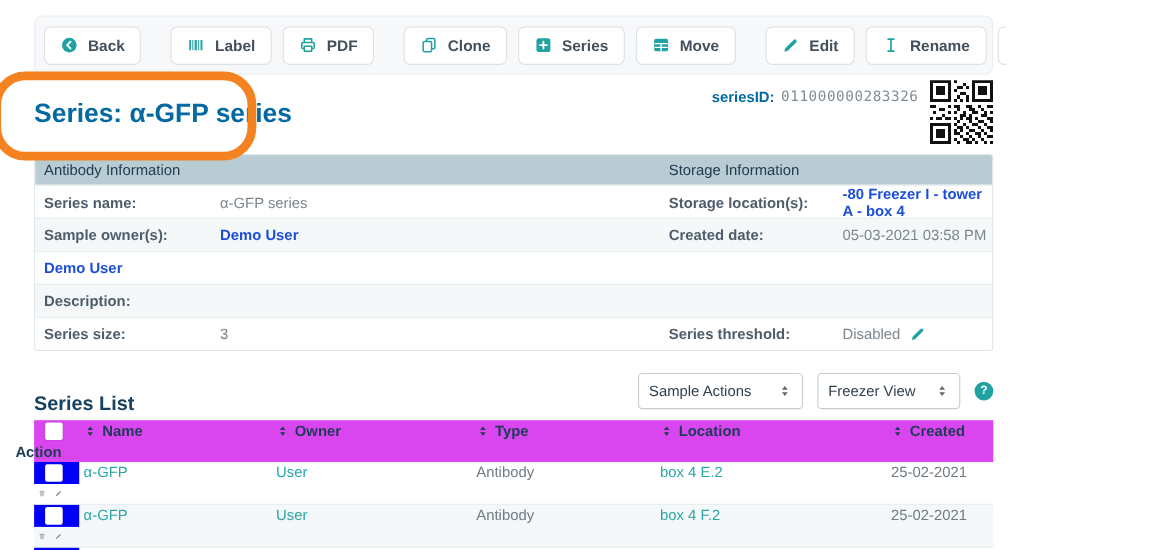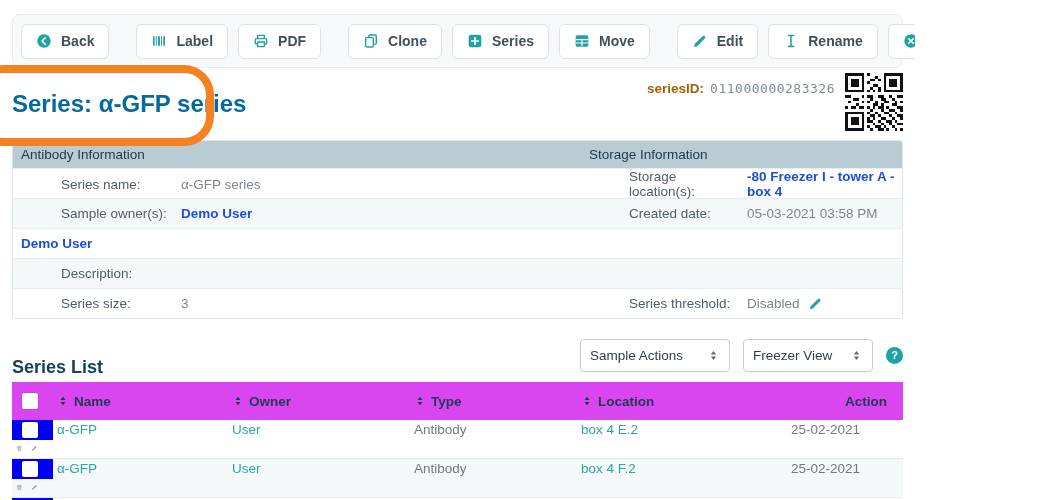--- a/index.html
+++ b/index.html
@@ -1,54 +1,54 @@
 <!DOCTYPE html>
 <html><head>
 <meta charset="utf-8">
 <style>
   * { margin:0; padding:0; box-sizing:border-box; }
   html,body { width:1060px; height:500px; overflow:hidden; background:#fff;
     font-family:"Liberation Sans", sans-serif; }
-  .page { width:915px; height:500px; position:relative; overflow:hidden; }
+  .page { width:915px; height:500px; position:relative; overflow:hidden;padding-left:19px; }
 
   
   .toolbar { margin:14px 12px 0 12px; height:54px; background:#f7f8f9;
     border:1px solid #e9ecef; border-radius:8px; display:flex; align-items:center;
     padding:0 8px; gap:27px; }
   .tb-group { display:flex; gap:10px; }
   .tb-btn { display:inline-flex; align-items:center; gap:9px; background:#fff;
     border:1px solid #dde0e4; border-radius:6px; padding:0 14px; height:35px;
     font-family:"Liberation Sans", sans-serif; font-size:14px; font-weight:bold;
     color:#43505c; cursor:pointer; }
   .tb-btn .ic { width:16px; height:16px; color:#1fa2a1; flex:0 0 auto; }
 
   
   .title-row { position:relative; height:72px; display:flex; align-items:center;
     padding:0 12px; }
   .page-title { font-size:24px; font-weight:bold; color:#0369a1; }
   .highlight-annotation { position:absolute; left:-26px; top:-3px; width:240px;
     height:81px; border:8px solid #f58220; border-radius:30px; pointer-events:none; }
   .id-block { margin-left:auto; display:flex; align-items:center; gap:6px;
     align-self:flex-start; margin-top:13px; }
-  .id-label { font-size:13.5px; font-weight:bold; color:#a16207; }
+  .id-label { font-size:13.5px; font-weight:bold; color:#0369a1; }
   .id-value { font-family:"DejaVu Sans Mono", monospace; font-size:13px;
     color:#818c94; letter-spacing:0.5px; }
   .qr { width:58px; height:58px; margin-left:10px; align-self:flex-start;
     margin-top:5px; }
 
   
   .info-card { margin:0 12px; border:1px solid #dfe5e9; border-radius:3px;
     overflow:hidden; }
   .ic-grid-row { display:grid; grid-template-columns:160px 408px 158px 1fr;
     align-items:center; }
   .ic-head-row { background:#b9ccd4; height:27px; }
   .ic-head { font-size:13.5px; font-weight:normal; color:#203c51; padding-left:8px; }
   .ic-row { height:30px; border-top:1px solid #e8edf0; background:#fff; }
   .ic-row.alt { background:#f5f8f9; }
-  .ic-label { font-size:13.5px; font-weight:normal; color:#4e5d69; padding-left:8px;margin-left:40px; }
+  .ic-label { font-size:13.5px; font-weight:bold; color:#4e5d69; padding-left:8px; }
   .ic-value { font-size:13.5px; color:#7c868e; padding-left:8px; display:flex;
     align-items:center; gap:8px; }
   .ic-value.link { color:#1d4ed8; font-weight:bold; }
   .mini-pencil { width:15px; height:15px; color:#1fa2a1; cursor:pointer; }
 
   
   .list-header { margin:19px 12px 0 12px; height:34px; display:flex;
     align-items:center; }
   .list-title { font-size:18px; font-weight:bold; color:#17425f;margin-top:24px; }
   .list-controls { margin-left:auto; display:flex; align-items:center; gap:13px;text-align:center; }
@@ -384,20 +384,26 @@
             <use href="#i-sort"></use>
           </svg>
         <span>Type</span>
       </div>
       <div class="dt-hcell">
         <svg class="ic-sort">
             <use href="#i-sort"></use>
           </svg>
         <span>Location</span>
       </div>
+      <div class="dt-hcell">
+        <svg class="ic-sort">
+            <use href="#i-sort"></use>
+          </svg>
+        <span>Created</span>
+      </div>
       <div class="dt-hcell action">
         <span>Action</span>
       </div>
     </div>
 
     <div class="dt-grid dt-row">
       <div class="check-cell selected">
         <div class="checkbox"></div>
       </div>
       <div class="dt-cell link">α-GFP</div>

